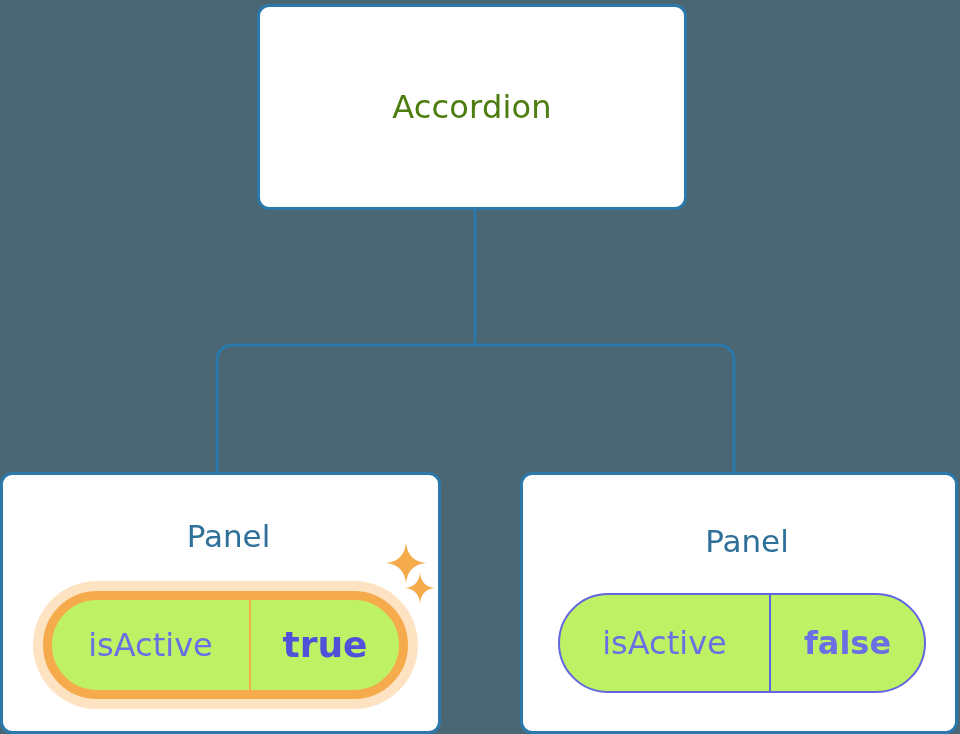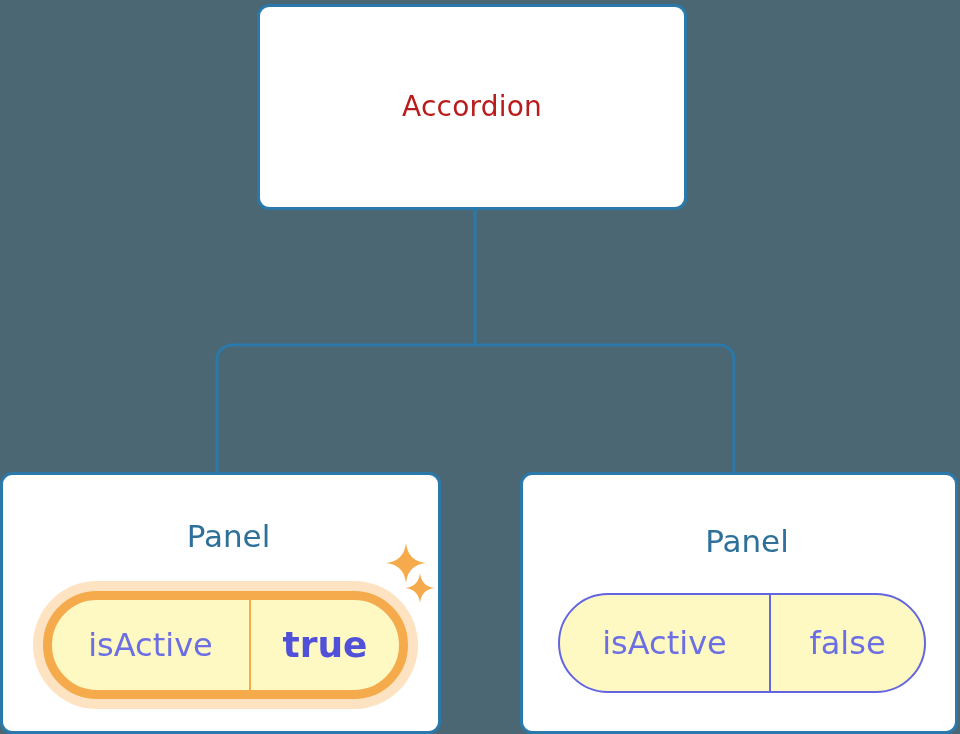--- a/index.html
+++ b/index.html
@@ -44,22 +44,22 @@
   #node-accordion {
     left: 257px;
     top: 4px;
     width: 430px;
     height: 206px;
     display: flex;
     align-items: center;
     justify-content: center;
   }
   .node-title-root {
-    color: #b91c1c;
-    font-size: 28px;
+    color: #4d7c0f;
+    font-size: 32px;
     font-weight: 400;
     letter-spacing: 0.2px;
     line-height: 1;
   }
 
   
   .panel-card {
     height: 262px;
     display: flex;
     flex-direction: column;
@@ -84,21 +84,21 @@
   }
   #node-panel-left .node-title-panel { margin-top: 46px; }
   #node-panel-right .node-title-panel { margin-top: 51px; }
 
   
   .prop-pill {
     position: absolute;
     display: flex;
     align-items: stretch;
     box-sizing: border-box;
-    background: #fef9c3;
+    background: #bef264;
     border-radius: 999px;
   }
   .prop-key, .prop-value {
     display: flex;
     align-items: center;
     justify-content: center;
     box-sizing: border-box;
     line-height: 1;
   }
 
@@ -108,21 +108,21 @@
   }
   .prop-pill.plain .prop-key {
     color: #6b6fe3;
     font-size: 32px;
     font-weight: 400;
     border-right: 2px solid #6366e0;
   }
   .prop-pill.plain .prop-value {
     color: #6b6fe3;
     font-size: 32px;
-    font-weight: 400;
+    font-weight: 700;
   }
 
   
   .prop-pill.highlight {
     border: 9px solid #f5ab4c;
     box-shadow: 0 0 0 10px rgba(250, 193, 120, 0.45);
   }
   .prop-pill.highlight .prop-key {
     color: #6b6fe3;
     font-size: 32px;

